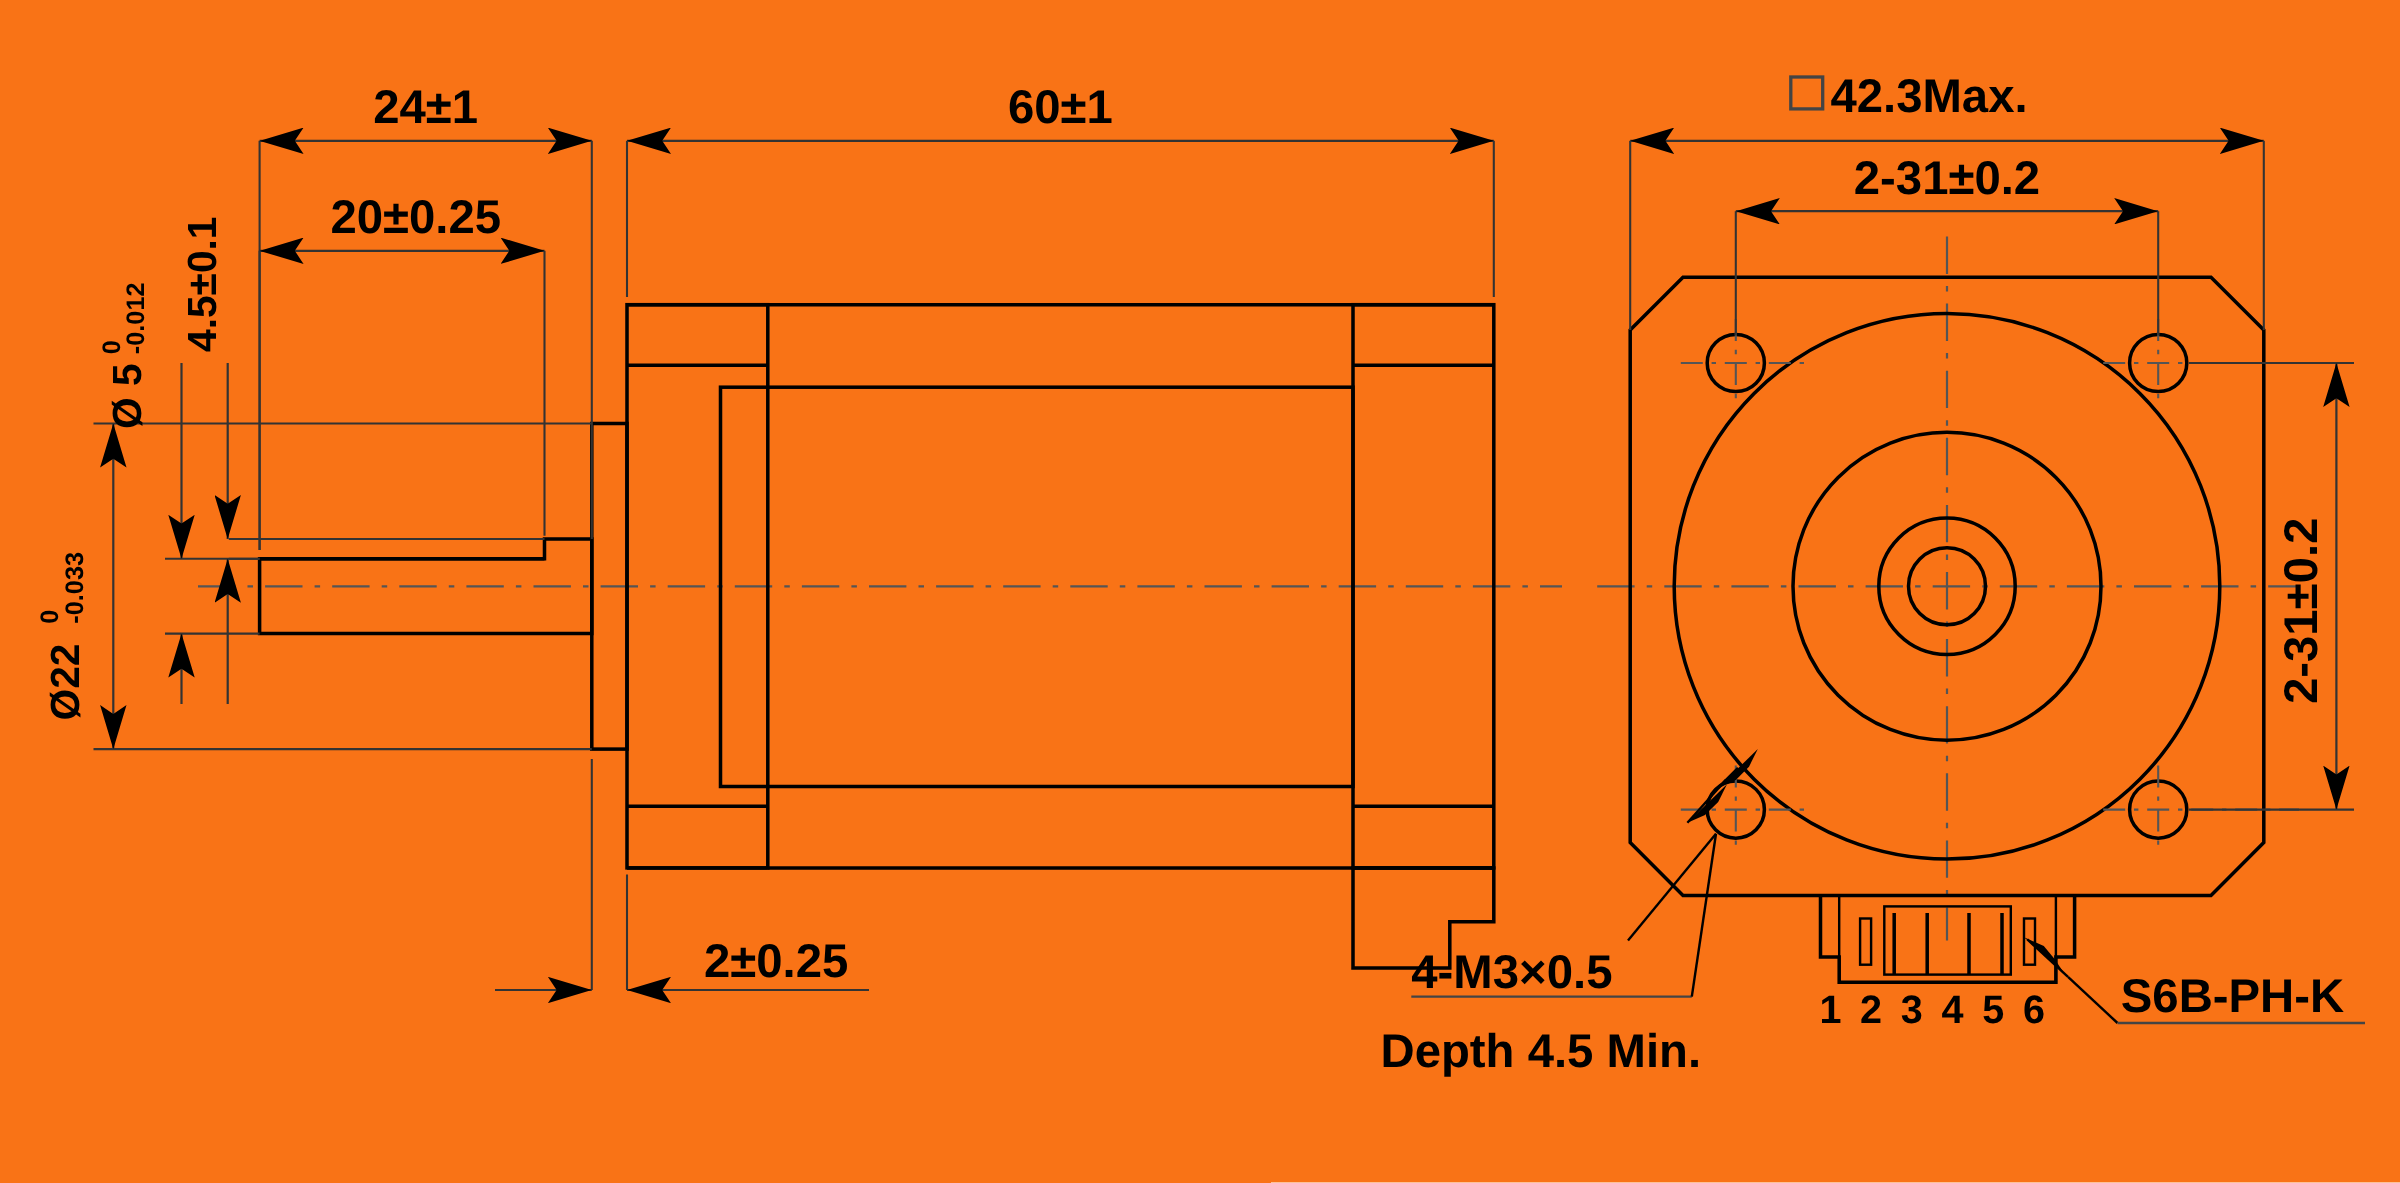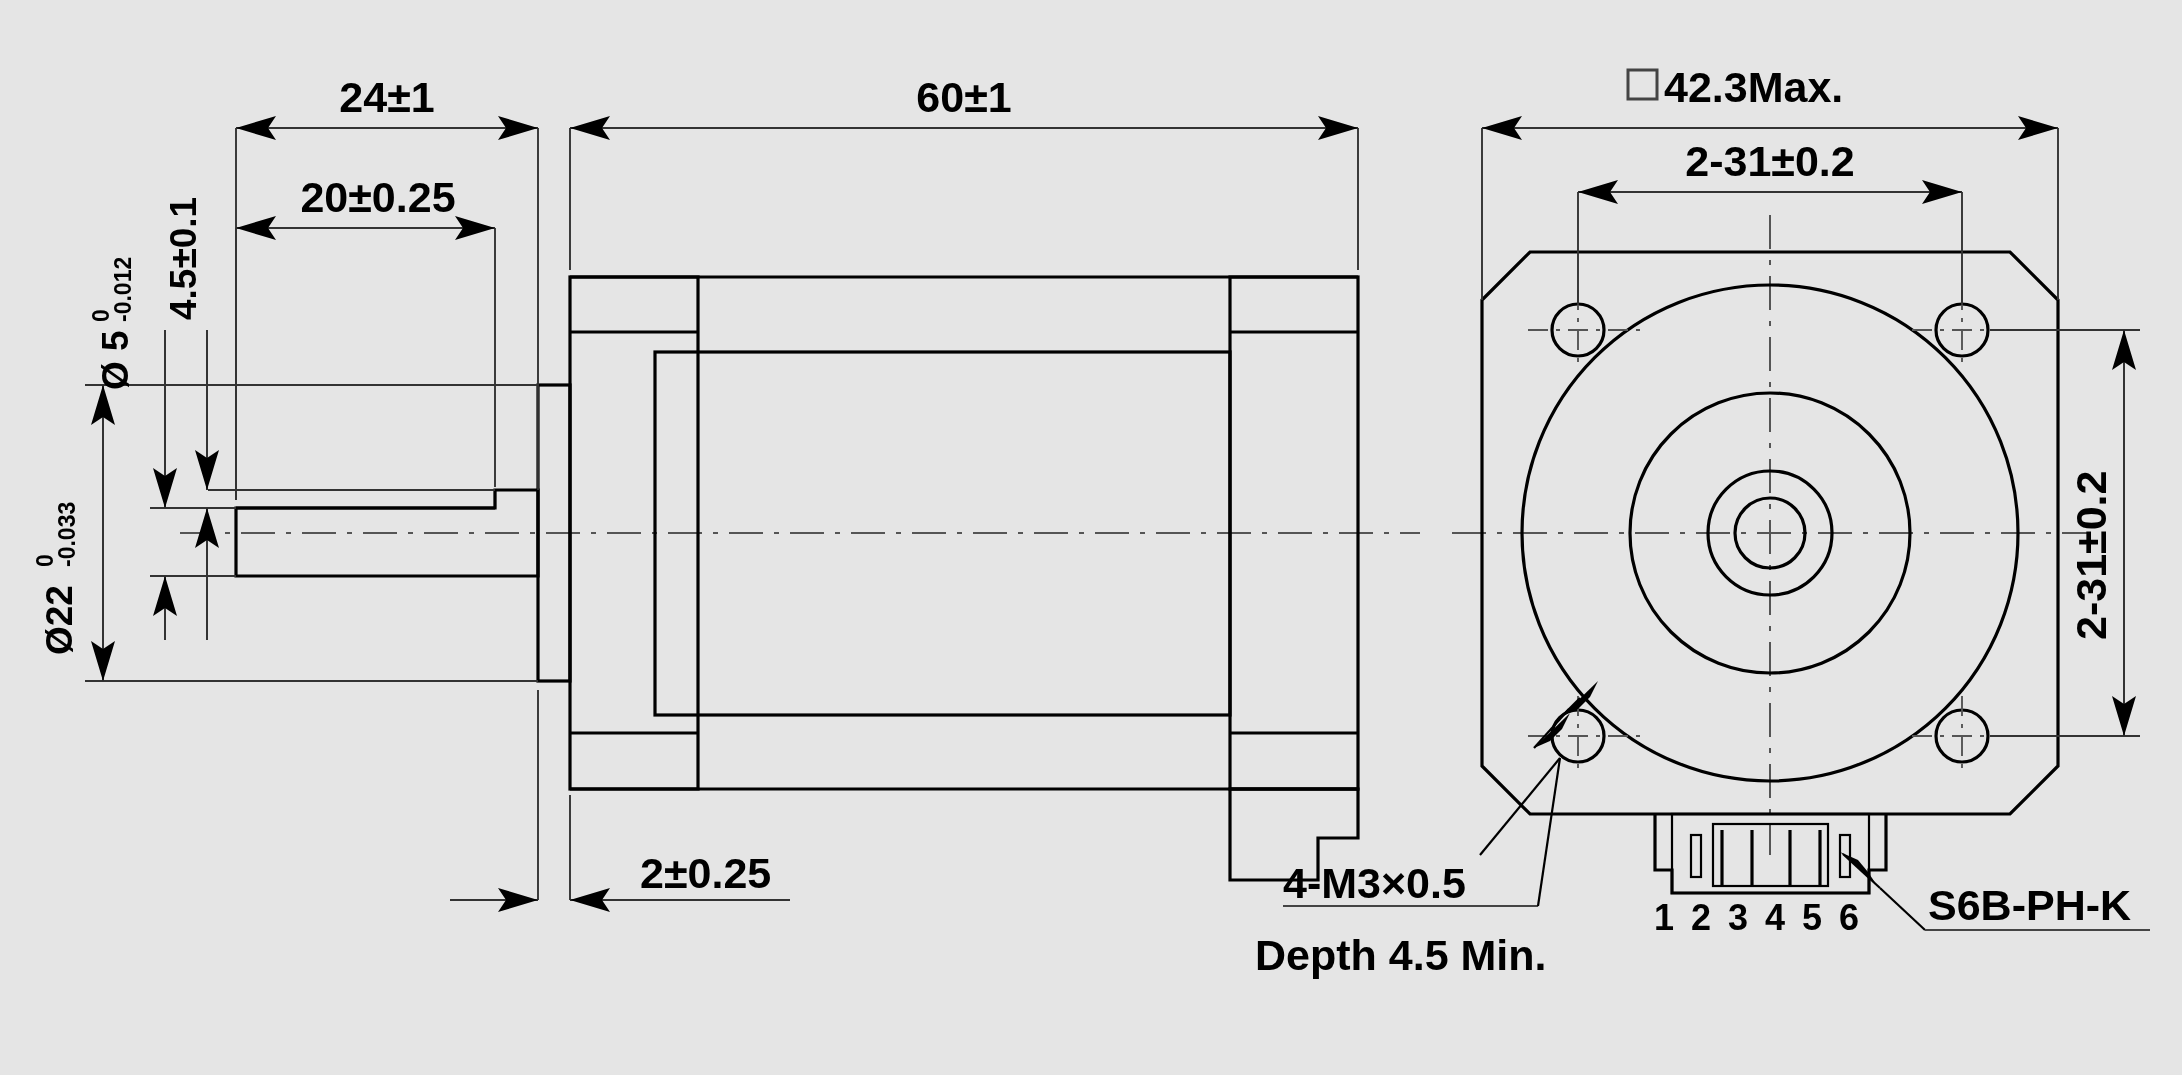--- a/index.html
+++ b/index.html
@@ -8,21 +8,21 @@
     padding: 0;
     background: #ffffff;
   }
   body {
     font-family: "Liberation Sans", sans-serif;
   }
   #sheet {
     position: relative;
     width: 2182px;
     height: 1075px;
-    background: #e5e5e5;
+    background: #f97316;
     overflow: hidden;
   }
   #sheet svg {
     position: absolute;
     left: 0;
     top: 0;
     width: 2182px;
     height: 1075px;
   }
   .obj      { fill: none; stroke: #000000; stroke-width: 3.2; }

